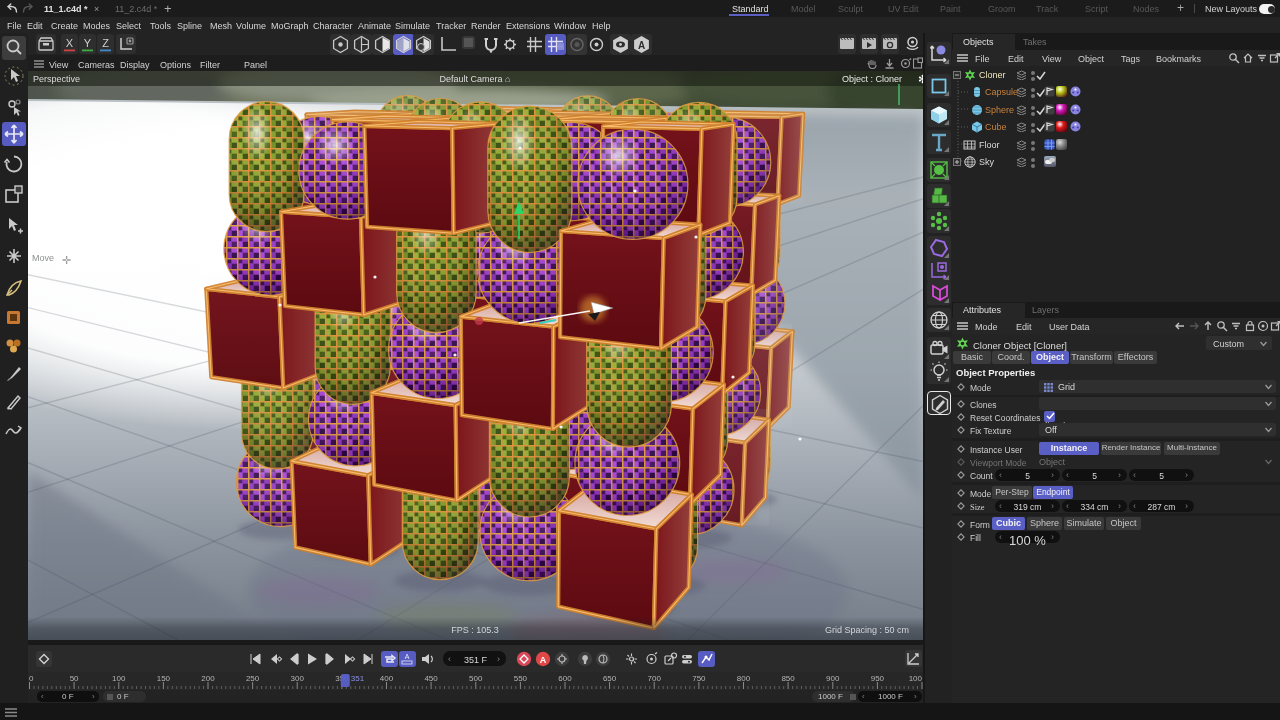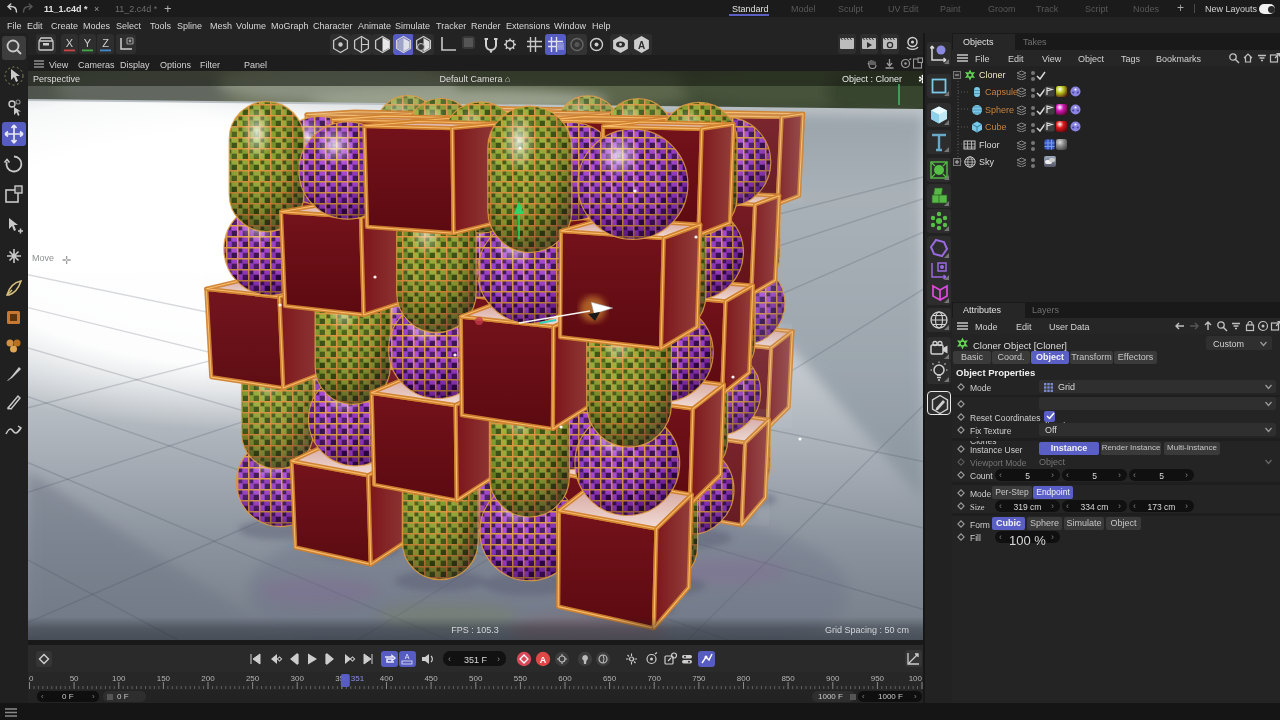--- a/index.html
+++ b/index.html
@@ -2227,21 +2227,21 @@
     <svg width="9" height="9" viewBox="0 0 9 9">
       <path d="M1.5 3 L4.5 6.5 L7.5 3" stroke="#999" stroke-width="1.3" fill="none"></path>
     </svg>
   </div>
 <div class="abs" style="left:952px;top:395px;width:328px;height:2px;background:#1e1e1e;"></div>
 <div class="abs" style="left:957px;top:400px;width:8px;height:8px;">
     <svg width="8" height="8" viewBox="0 0 8 8">
       <rect x="1.8" y="1.8" width="4.4" height="4.4" fill="none" stroke="#9a9a9a" stroke-width="1.1" transform="rotate(45 4 4)"></rect>
     </svg>
   </div>
-<div class="txt" style="left:970px;top:400px;font-size:8.5px;color:#cfcfcf;font-weight:normal;margin-top:36px;">Clones</div>
+<div class="txt" style="left:970px;top:400px;font-size:8.5px;color:#cfcfcf;font-weight:normal;">Clones</div>
 <div class="abs" style="left:1039px;top:397px;width:237px;height:13px;background:#2f2f2f;border-radius:2px"></div>
 <div class="txt" style="left:1045px;top:420px;font-size:9px;color:#d8d8d8;font-weight:normal;">Iterate</div>
 <div class="abs" style="left:1264px;top:399px;width:9px;height:9px;">
     <svg width="9" height="9" viewBox="0 0 9 9">
       <path d="M1.5 3 L4.5 6.5 L7.5 3" stroke="#999" stroke-width="1.3" fill="none"></path>
     </svg>
   </div>
 <div class="abs" style="left:957px;top:413px;width:8px;height:8px;">
     <svg width="8" height="8" viewBox="0 0 8 8">
       <rect x="1.8" y="1.8" width="4.4" height="4.4" fill="none" stroke="#9a9a9a" stroke-width="1.1" transform="rotate(45 4 4)"></rect>
@@ -2330,21 +2330,21 @@
 <div class="abs" style="left:995px;top:500px;width:65px;height:12px;background:#101010;border-radius:6px"></div>
 <div class="txt" style="left:999px;top:501px;font-size:9px;color:#7e7e7e;font-weight:normal;">‹</div>
 <div class="txt" style="left:1003px;top:501.5px;width:49px;text-align:center;font-size:8.5px;color:#d8d8d8">319 cm</div>
 <div class="txt" style="left:1051px;top:501px;font-size:9px;color:#7e7e7e;font-weight:normal;">›</div>
 <div class="abs" style="left:1062px;top:500px;width:65px;height:12px;background:#101010;border-radius:6px"></div>
 <div class="txt" style="left:1066px;top:501px;font-size:9px;color:#7e7e7e;font-weight:normal;">‹</div>
 <div class="txt" style="left:1070px;top:501.5px;width:49px;text-align:center;font-size:8.5px;color:#d8d8d8">334 cm</div>
 <div class="txt" style="left:1118px;top:501px;font-size:9px;color:#7e7e7e;font-weight:normal;">›</div>
 <div class="abs" style="left:1129px;top:500px;width:65px;height:12px;background:#101010;border-radius:6px"></div>
 <div class="txt" style="left:1133px;top:501px;font-size:9px;color:#7e7e7e;font-weight:normal;">‹</div>
-<div class="txt" style="left:1137px;top:501.5px;width:49px;text-align:center;font-size:8.5px;color:#d8d8d8">173 cm</div>
+<div class="txt" style="left:1137px;top:501.5px;width:49px;text-align:center;font-size:8.5px;color:#d8d8d8">287 cm</div>
 <div class="txt" style="left:1185px;top:501px;font-size:9px;color:#7e7e7e;font-weight:normal;">›</div>
 <div class="abs" style="left:952px;top:513px;width:328px;height:3px;background:#1e1e1e;"></div>
 <div class="abs" style="left:957px;top:520px;width:8px;height:8px;">
     <svg width="8" height="8" viewBox="0 0 8 8">
       <rect x="1.8" y="1.8" width="4.4" height="4.4" fill="none" stroke="#9a9a9a" stroke-width="1.1" transform="rotate(45 4 4)"></rect>
     </svg>
   </div>
 <div class="txt" style="left:970px;top:520px;font-size:8.5px;color:#cfcfcf;font-weight:normal;">Form</div>
 <div class="abs" style="left:992px;top:517px;width:33px;height:13px;background:#5a5fc5;border-radius:2px"></div>
 <div class="txt" style="left:992px;top:518px;width:33px;text-align:center;font-size:9px;color:#f2f2f6;font-weight:bold">Cubic</div>

